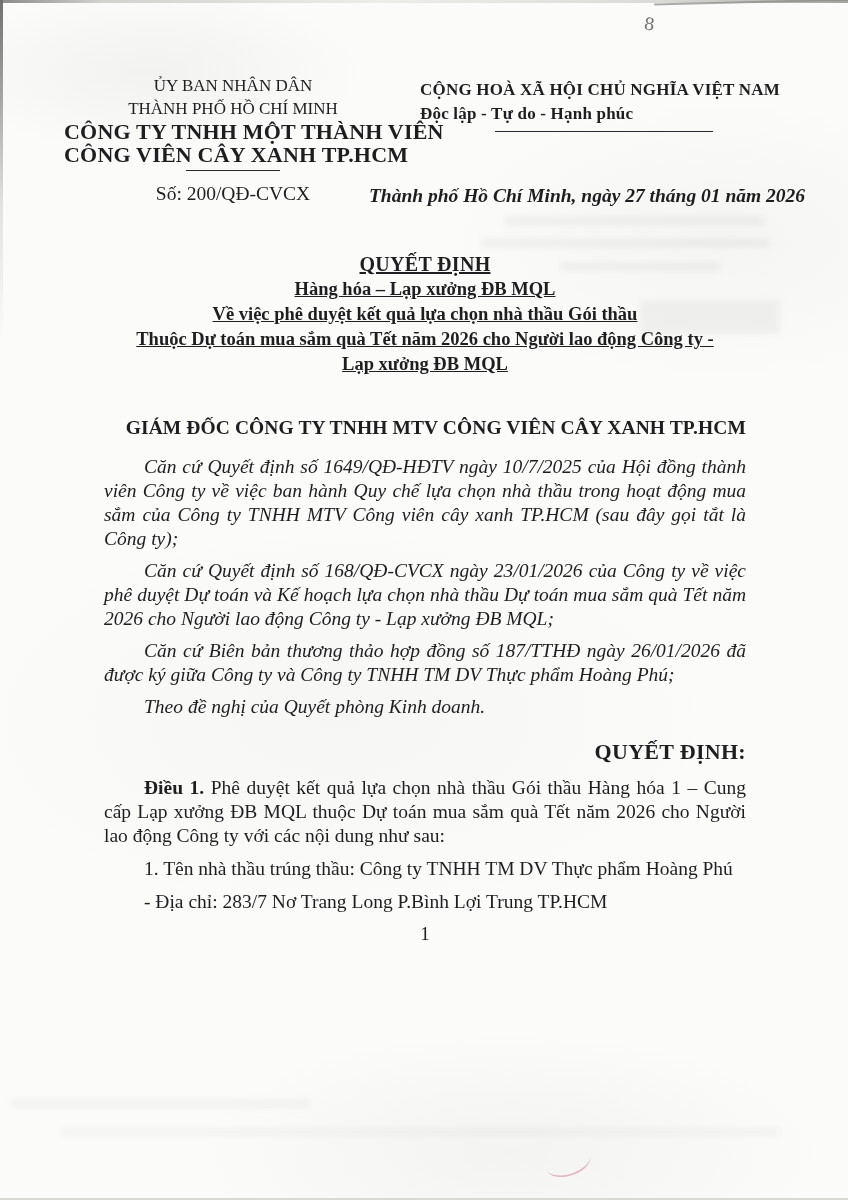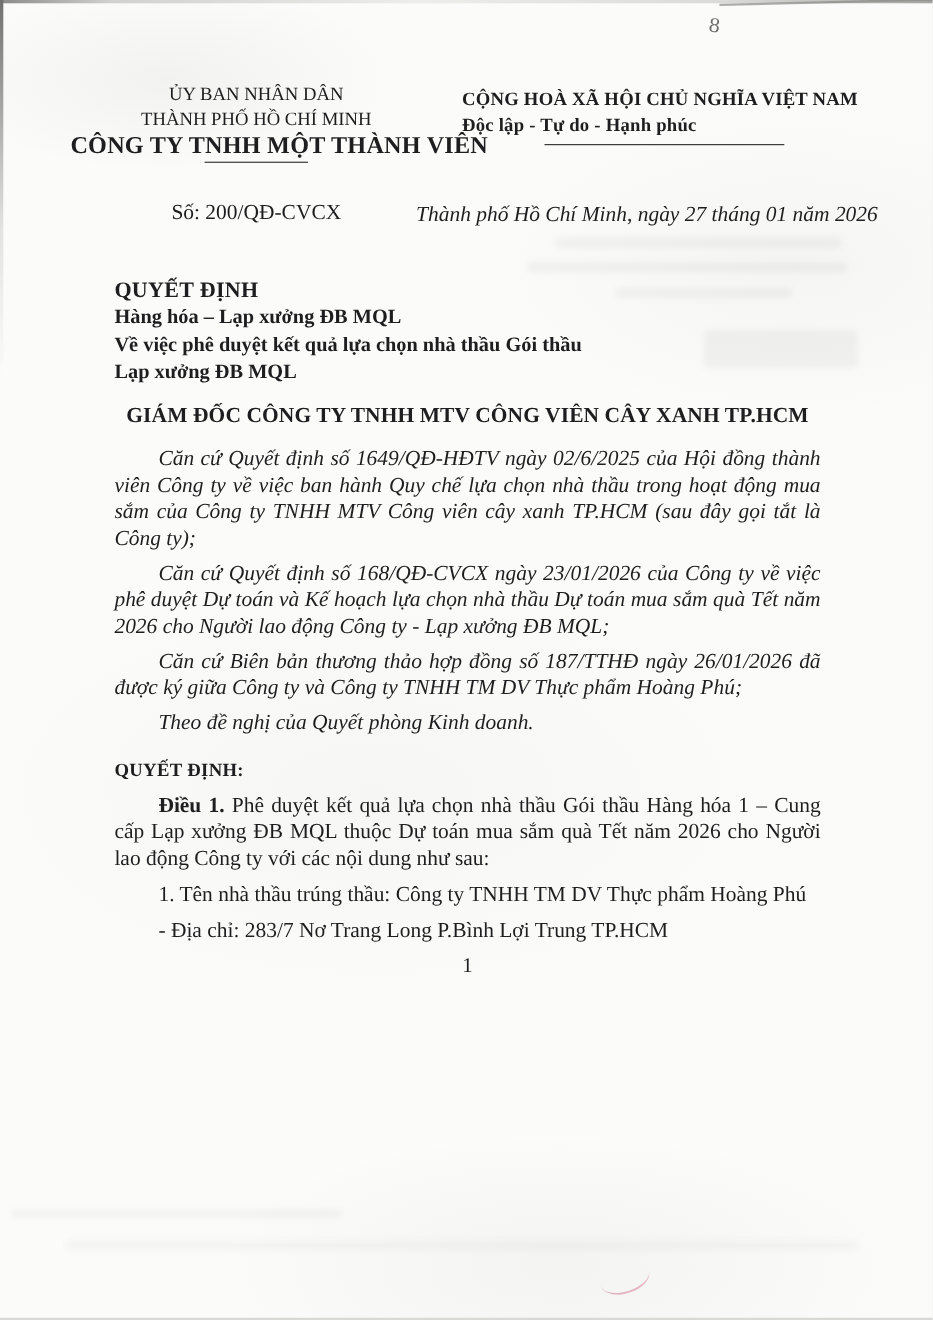--- a/index.html
+++ b/index.html
@@ -44,36 +44,36 @@
   
   .org-block{position:absolute;left:64px;top:74px;width:338px;text-align:center;
     font-size:17px;line-height:23px;white-space:nowrap;}
   .org-block .b{font-weight:bold;font-size:22px;letter-spacing:.2px;}
   .org-underline{width:94px;border-top:1.6px solid #29292b;margin:4px auto 0;}
   .doc-number{position:absolute;left:64px;top:183px;width:338px;text-align:center;
     font-size:19.5px;}
   .motto-block{position:absolute;left:420px;top:78px;width:368px;text-align:left;
     font-weight:bold;font-size:17px;line-height:24px;white-space:nowrap;letter-spacing:.2px;}
   .motto-underline{width:218px;border-top:1.6px solid #29292b;margin:5px auto 0;}
-  .date-line{position:absolute;left:316px;top:185px;width:482px;text-align:right;
-    font-style:italic;font-size:19.5px;white-space:nowrap;}
+  .date-line{position:absolute;left:346px;top:185px;width:482px;text-align:center;
+    font-style:italic;font-size:19.5px;white-space:nowrap;font-weight:bold;}
   .hand-mark{position:absolute;left:644px;top:14px;font-family:"DejaVu Serif",serif;
     font-size:17px;color:#6f6f6f;transform:rotate(7deg);}
 
   
   .body{position:absolute;left:104px;top:252px;width:642px;}
-  .title-block{font-weight:bold;font-size:18.5px;line-height:25px;
-    white-space:nowrap;}
+  .title-block{text-align:center;font-weight:bold;font-size:18.5px;line-height:25px;
+    white-space:nowrap;text-decoration:underline;}
   .title-block .t-head{font-size:20px;letter-spacing:.3px;}
-  .issuer{margin-top:16px;text-align:center;font-weight:bold;font-size:19.5px;
+  .issuer{margin-top:40px;text-align:right;font-weight:bold;font-size:19.5px;
     white-space:nowrap;letter-spacing:.1px;}
   .recitals{margin-top:16px;}
   .recital{margin:0 0 8px 0;font-style:italic;font-size:19.5px;line-height:24px;
     text-align:justify;text-indent:40px;}
-  .decision-heading{margin-top:20px;text-align:left;font-weight:bold;font-size:17px;
+  .decision-heading{margin-top:20px;text-align:right;font-weight:bold;font-size:22px;
     letter-spacing:.3px;}
   .article{margin:11px 0 0 0;font-size:19.5px;line-height:24px;text-align:justify;
     text-indent:40px;}
   .article .lead{font-weight:bold;}
   .item{margin:9px 0 0 0;font-size:19.5px;line-height:24px;text-align:justify;
     text-indent:40px;}
   .page-number{margin-top:9px;text-align:center;font-size:19px;}
 </style>
 </head>
 <body>
@@ -91,44 +91,46 @@
   <div class="smudge s5"></div>
   <div class="smudge s6"></div>
   <div class="pink-mark"></div>
 
   <div class="hand-mark">8</div>
 
   <div class="org-block">
     <div>ỦY BAN NHÂN DÂN</div>
     <div>THÀNH PHỐ HỒ CHÍ MINH</div>
     <div class="b">CÔNG TY TNHH MỘT THÀNH VIÊN</div>
+    <div class="b">CÔNG VIÊN CÂY XANH TP.HCM</div>
     <div class="org-underline"></div>
   </div>
   <div class="doc-number">Số: 200/QĐ-CVCX</div>
 
   <div class="motto-block">
     <div>CỘNG HOÀ XÃ HỘI CHỦ NGHĨA VIỆT NAM</div>
     <div>Độc lập - Tự do - Hạnh phúc</div>
     <div class="motto-underline"></div>
   </div>
   <div class="date-line">Thành phố Hồ Chí Minh, ngày 27 tháng 01 năm 2026</div>
 
   <div class="body">
 
     <div class="title-block">
       <div class="t-head">QUYẾT ĐỊNH</div>
       <div>Hàng hóa – Lạp xưởng ĐB MQL</div>
       <div>Về việc phê duyệt kết quả lựa chọn nhà thầu Gói thầu</div>
+      <div>Thuộc Dự toán mua sắm quà Tết năm 2026 cho Người lao động Công ty -</div>
       <div>Lạp xưởng ĐB MQL</div>
     </div>
 
     <div class="issuer">GIÁM ĐỐC CÔNG TY TNHH MTV CÔNG VIÊN CÂY XANH TP.HCM</div>
 
     <div class="recitals">
-      <p class="recital">Căn cứ Quyết định số 1649/QĐ-HĐTV ngày 02/6/2025 của Hội đồng thành viên Công ty về việc ban hành Quy chế lựa chọn nhà thầu trong hoạt động mua sắm của Công ty TNHH MTV Công viên cây xanh TP.HCM (sau đây gọi tắt là Công ty);</p>
+      <p class="recital">Căn cứ Quyết định số 1649/QĐ-HĐTV ngày 10/7/2025 của Hội đồng thành viên Công ty về việc ban hành Quy chế lựa chọn nhà thầu trong hoạt động mua sắm của Công ty TNHH MTV Công viên cây xanh TP.HCM (sau đây gọi tắt là Công ty);</p>
       <p class="recital">Căn cứ Quyết định số 168/QĐ-CVCX ngày 23/01/2026 của Công ty về việc phê duyệt Dự toán và Kế hoạch lựa chọn nhà thầu Dự toán mua sắm quà Tết năm 2026 cho Người lao động Công ty - Lạp xưởng ĐB MQL;</p>
       <p class="recital">Căn cứ Biên bản thương thảo hợp đồng số 187/TTHĐ ngày 26/01/2026 đã được ký giữa Công ty và Công ty TNHH TM DV Thực phẩm Hoàng Phú;</p>
       <p class="recital">Theo đề nghị của Quyết phòng Kinh doanh.</p>
     </div>
 
     <div class="decision-heading">QUYẾT ĐỊNH:</div>
 
     <p class="article"><span class="lead">Điều 1.</span><span> Phê duyệt kết quả lựa chọn nhà thầu Gói thầu Hàng hóa 1 – Cung cấp Lạp xưởng ĐB MQL thuộc Dự toán mua sắm quà Tết năm 2026 cho Người lao động Công ty với các nội dung như sau:</span></p>
 
     <p class="item">1. Tên nhà thầu trúng thầu: Công ty TNHH TM DV Thực phẩm Hoàng Phú</p>

